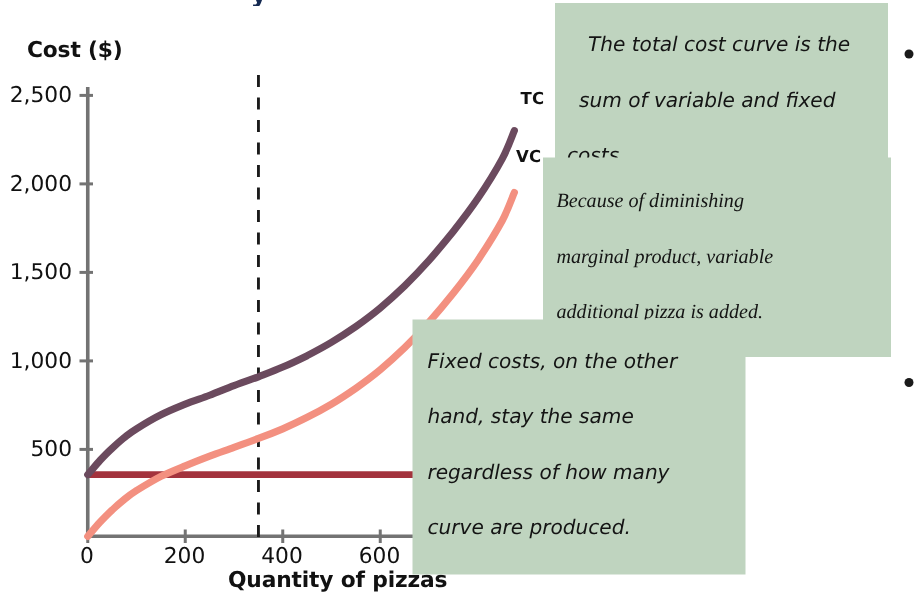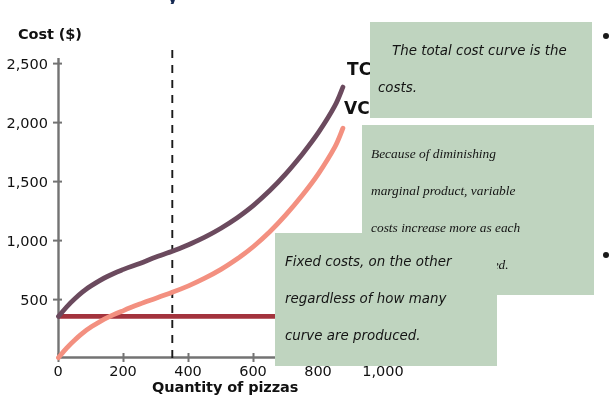--- a/index.html
+++ b/index.html
@@ -67,41 +67,40 @@
   }
   .xtick {
     text-align: center;
     width: 60px;
   }
 
   
   .curve-label {
     position: absolute;
     font-weight: bold;
-    font-size: 17px;
+    font-size: 11px;
     color: #111111;
     white-space: nowrap;
     letter-spacing: 0.2px;
   }
   #label-tc { left: 347px; top: 59px; }
   #label-vc { left: 344px; top: 98px; }
   #label-fc { left: 379px; top: 311px; }
 
   
   .callout {
     position: absolute;
     background: #bfd4bf;
     color: #141414;
     font-style: italic;
     font-size: 13.4px;
     line-height: 18.6px;
     padding: 1px 5px 2px 6px;
     box-sizing: border-box;
     white-space: pre-line;
-    margin-top: 20px;
   }
   #callout-tc {
     left: 370px;
     top: 2px;
     width: 222px;
     text-indent: 0;
   }
   #callout-tc .ln1 { padding-left: 16px; display: block; }
   #callout-tc .ln2 { padding-left: 10px; display: block; }
   #callout-tc .ln3 { padding-left: 2px; display: block; }
@@ -209,32 +208,33 @@
     <div class="tick-label xtick" style="left:288px; top:363px;">800</div>
     <div class="tick-label xtick" style="left:353px; top:363px;">1,000</div>
   </div>
 
   <div class="curve-label" id="label-tc">TC</div>
   <div class="curve-label" id="label-vc">VC</div>
   <div class="curve-label" id="label-fc">FC</div>
 
   <div class="callout" id="callout-tc">
     <span class="ln1">The total cost curve is the</span>
+    <span class="ln2">sum of variable and fixed</span>
     <span class="ln3">costs.</span>
   </div>
 
   <div class="callout" id="callout-vc">
     <span class="ln">Because of diminishing</span>
     <span class="ln">marginal product, variable</span>
-    <span class="ln">costs increase more as each</span>
     <span class="ln">additional pizza is added.</span>
   </div>
 
   <div class="callout" id="callout-fc">
     <span class="ln">Fixed costs, on the other</span>
+    <span class="ln">hand, stay the same</span>
     <span class="ln">regardless of how many</span>
     <span class="ln">curve are produced.</span>
   </div>
 
   <div class="slide-bullet" id="bullet-1"></div>
   <div class="slide-bullet" id="bullet-2"></div>
 
 </div>
 
 </body></html>

